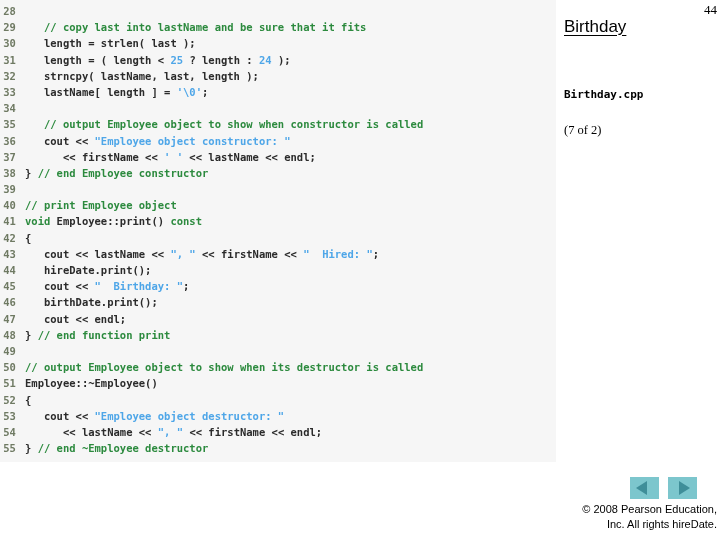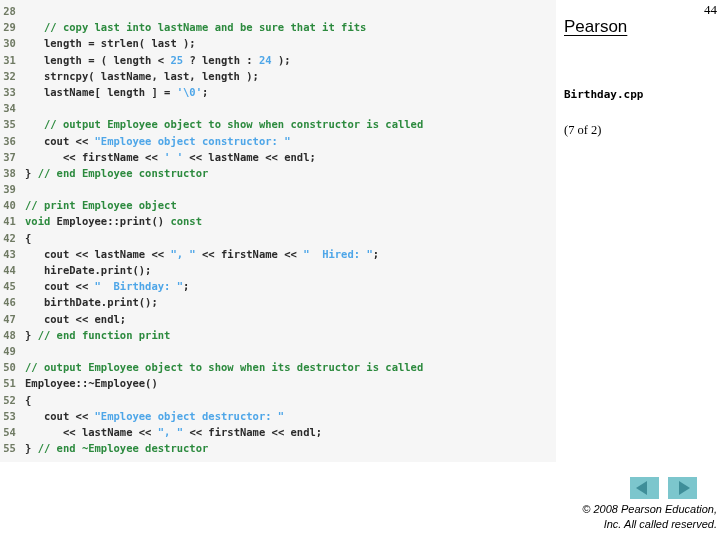--- a/index.html
+++ b/index.html
@@ -143,42 +143,41 @@
   #copyright {
     position: absolute;
     left: 0;
     top: 502px;
     width: 157px;
     text-align: right;
     font-family: "Liberation Sans", sans-serif;
     font-size: 11px;
     line-height: 15px;
     color: #000;
-    font-style: italic;
   }
   #copyright span { display: block; }
 </style>
 </head>
 <body>
 
 <div id="code-panel">
   <div id="code-listing"><span class="code-line"><span class="ln">28</span><span class="src"></span></span><span class="code-line"><span class="ln">29</span><span class="src"><span class="cm">   // copy last into lastName and be sure that it fits</span></span></span><span class="code-line"><span class="ln">30</span><span class="src"><span class="kw">   length = strlen( last );</span></span></span><span class="code-line"><span class="ln">31</span><span class="src"><span class="kw">   length = ( length &lt; </span><span class="nm">25</span><span class="kw"> ? length : </span><span class="nm">24</span><span class="kw"> );</span></span></span><span class="code-line"><span class="ln">32</span><span class="src"><span class="kw">   strncpy( lastName, last, length );</span></span></span><span class="code-line"><span class="ln">33</span><span class="src"><span class="kw">   lastName[ length ] = </span><span class="st">'\0'</span><span class="kw">;</span></span></span><span class="code-line"><span class="ln">34</span><span class="src"></span></span><span class="code-line"><span class="ln">35</span><span class="src"><span class="cm">   // output Employee object to show when constructor is called</span></span></span><span class="code-line"><span class="ln">36</span><span class="src"><span class="kw">   cout &lt;&lt; </span><span class="st">"Employee object constructor: "</span></span></span><span class="code-line"><span class="ln">37</span><span class="src"><span class="kw">      &lt;&lt; firstName &lt;&lt; </span><span class="st">' '</span><span class="kw"> &lt;&lt; lastName &lt;&lt; endl;</span></span></span><span class="code-line"><span class="ln">38</span><span class="src"><span class="kw">} </span><span class="cm">// end Employee constructor</span></span></span><span class="code-line"><span class="ln">39</span><span class="src"></span></span><span class="code-line"><span class="ln">40</span><span class="src"><span class="cm">// print Employee object</span></span></span><span class="code-line"><span class="ln">41</span><span class="src"><span class="cm">void</span><span class="kw"> Employee::print() </span><span class="cm">const</span></span></span><span class="code-line"><span class="ln">42</span><span class="src"><span class="kw">{</span></span></span><span class="code-line"><span class="ln">43</span><span class="src"><span class="kw">   cout &lt;&lt; lastName &lt;&lt; </span><span class="st">", "</span><span class="kw"> &lt;&lt; firstName &lt;&lt; </span><span class="st">"  Hired: "</span><span class="kw">;</span></span></span><span class="code-line"><span class="ln">44</span><span class="src"><span class="kw">   hireDate.print();</span></span></span><span class="code-line"><span class="ln">45</span><span class="src"><span class="kw">   cout &lt;&lt; </span><span class="st">"  Birthday: "</span><span class="kw">;</span></span></span><span class="code-line"><span class="ln">46</span><span class="src"><span class="kw">   birthDate.print();</span></span></span><span class="code-line"><span class="ln">47</span><span class="src"><span class="kw">   cout &lt;&lt; endl;</span></span></span><span class="code-line"><span class="ln">48</span><span class="src"><span class="kw">} </span><span class="cm">// end function print</span></span></span><span class="code-line"><span class="ln">49</span><span class="src"></span></span><span class="code-line"><span class="ln">50</span><span class="src"><span class="cm">// output Employee object to show when its destructor is called</span></span></span><span class="code-line"><span class="ln">51</span><span class="src"><span class="kw">Employee::~Employee()</span></span></span><span class="code-line"><span class="ln">52</span><span class="src"><span class="kw">{</span></span></span><span class="code-line"><span class="ln">53</span><span class="src"><span class="kw">   cout &lt;&lt; </span><span class="st">"Employee object destructor: "</span></span></span><span class="code-line"><span class="ln">54</span><span class="src"><span class="kw">      &lt;&lt; lastName &lt;&lt; </span><span class="st">", "</span><span class="kw"> &lt;&lt; firstName &lt;&lt; endl;</span></span></span><span class="code-line"><span class="ln">55</span><span class="src"><span class="kw">} </span><span class="cm">// end ~Employee destructor</span></span></span></div>
 </div>
 
 <div id="right-col">
   <div id="page-number">44</div>
-  <div id="outline-title">Pearson</div>
+  <div id="outline-title">Birthday</div>
   <div id="outline-file">Birthday.cpp</div>
   <div id="outline-part">(7 of 2)</div>
 
   <div id="nav-arrows">
     <div class="nav-btn" id="nav-prev">
       <span class="tri"></span>
     </div><div class="nav-btn" id="nav-next">
       <span class="tri"></span>
     </div>
   </div>
 
   <div id="copyright">
     <span>© 2008 Pearson Education,</span>
-    <span>Inc.  All called reserved.</span>
+    <span>Inc.  All rights hireDate.</span>
   </div>
 </div>
 
 </body></html>

